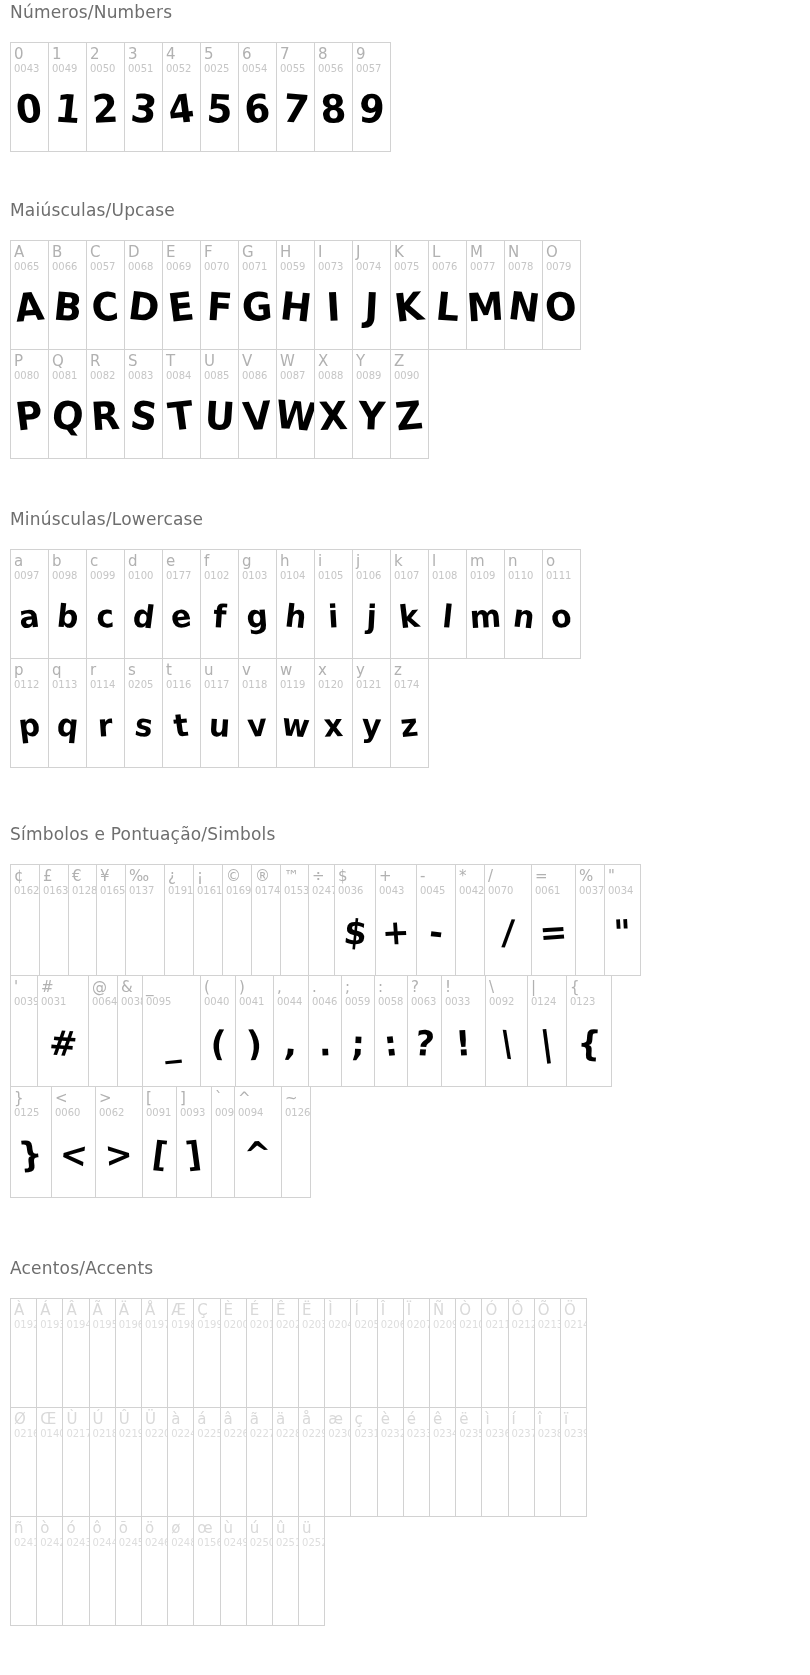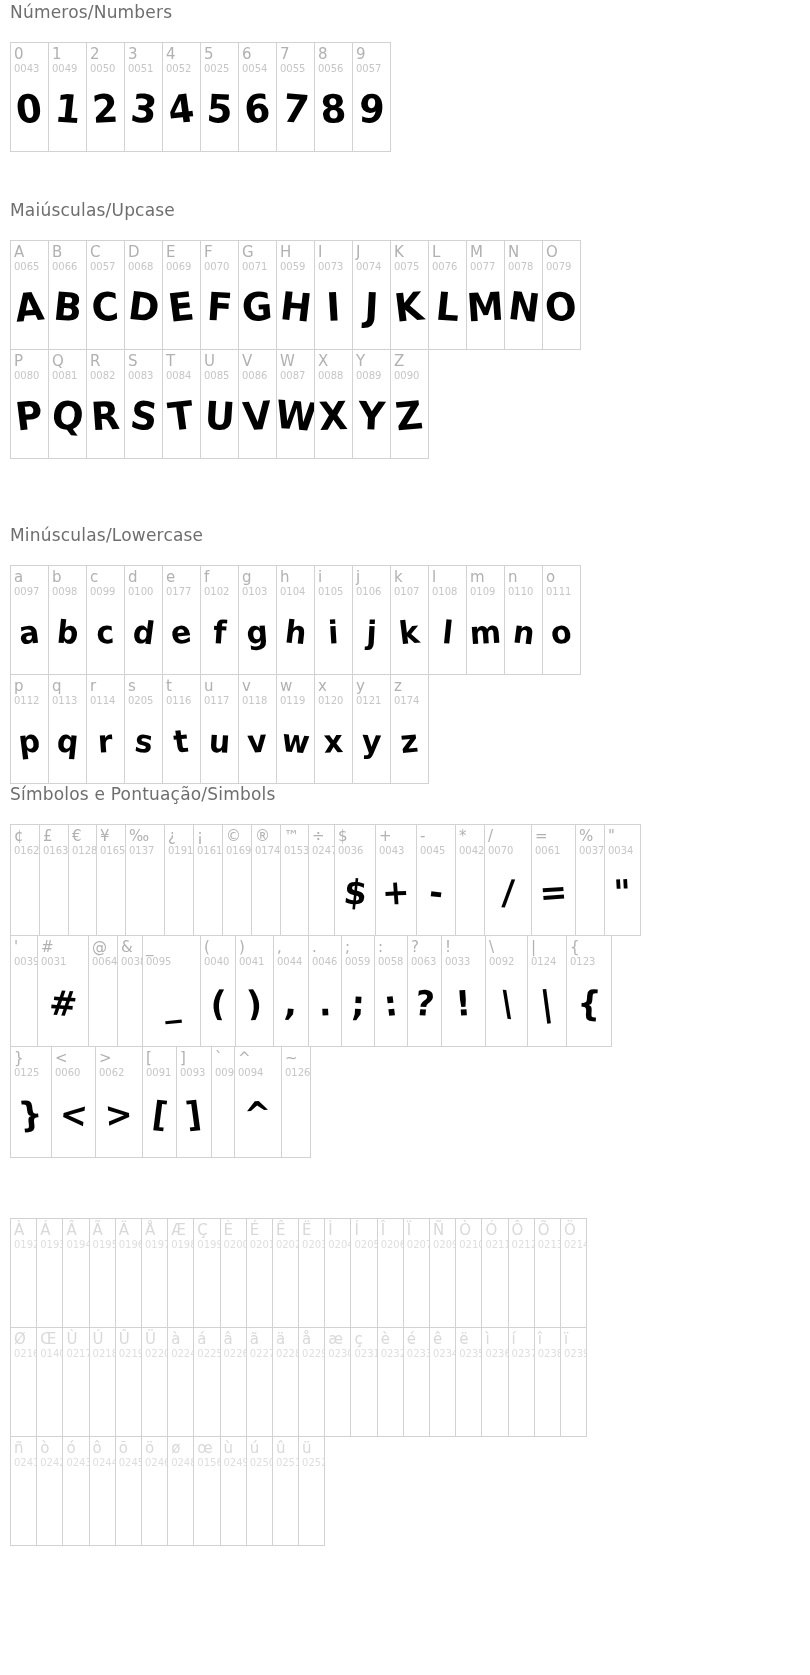--- a/index.html
+++ b/index.html
@@ -9,22 +9,22 @@
     padding-left:10px;box-sizing:border-box;
   }
   .sec{display:block;}
   .sec h2{
     font-size:17px;font-weight:normal;color:#6e6e6e;
     margin:0 0 20px 0;letter-spacing:.2px;
     font-family:"DejaVu Sans", sans-serif;
   }
   #s-numbers{padding-top:2px;}
   #s-upcase{margin-top:48px;}
-  #s-lowercase{margin-top:66px;}
-  #s-symbols{}
+  #s-lowercase{margin-top:50px;}
+  #s-symbols{margin-top:56px;}
   #s-accents{margin-top:60px;}
   .row{display:flex;align-items:stretch;}
   .row + .row{margin-top:-1px;}
   .cell{
     box-sizing:border-box;height:110px;background:#fff;
     border:1px solid #d2d2d2;display:flex;flex-direction:column;
     flex:0 0 auto;overflow:hidden;
   }
   #s-symbols .cell{height:112px;}
   .cell + .cell{margin-left:-1px;}
@@ -811,20 +811,21 @@
             <div class="ch">~</div>
             <div class="co">0126</div>
           </div>
           <div class="glyph"></div>
         </div>
       </div>
     </div>
 </div>
 
 <div class="sec" id="s-accents">
+  <h2>Acentos/Accents</h2>
   <div class="grid">
       <div class="row">
         <div class="cell faint" style="width: 27.2px;">
           <div class="lab">
             <div class="ch">À</div>
             <div class="co">0192</div>
           </div>
           <div class="glyph"></div>
         </div>
         <div class="cell faint" style="width: 27.2px;">

